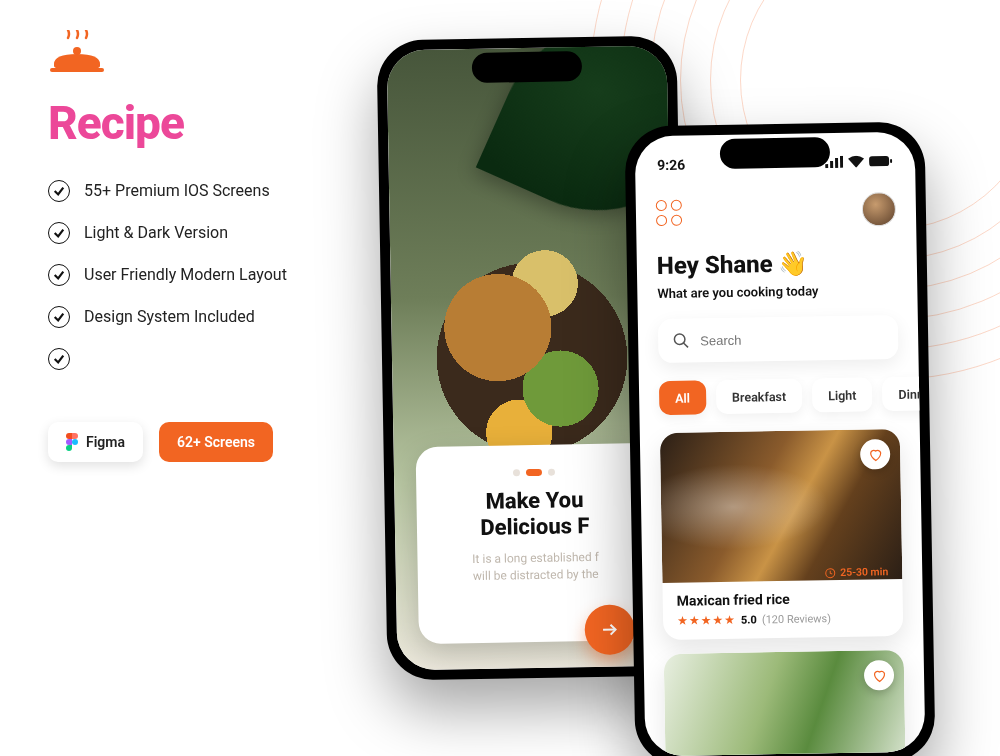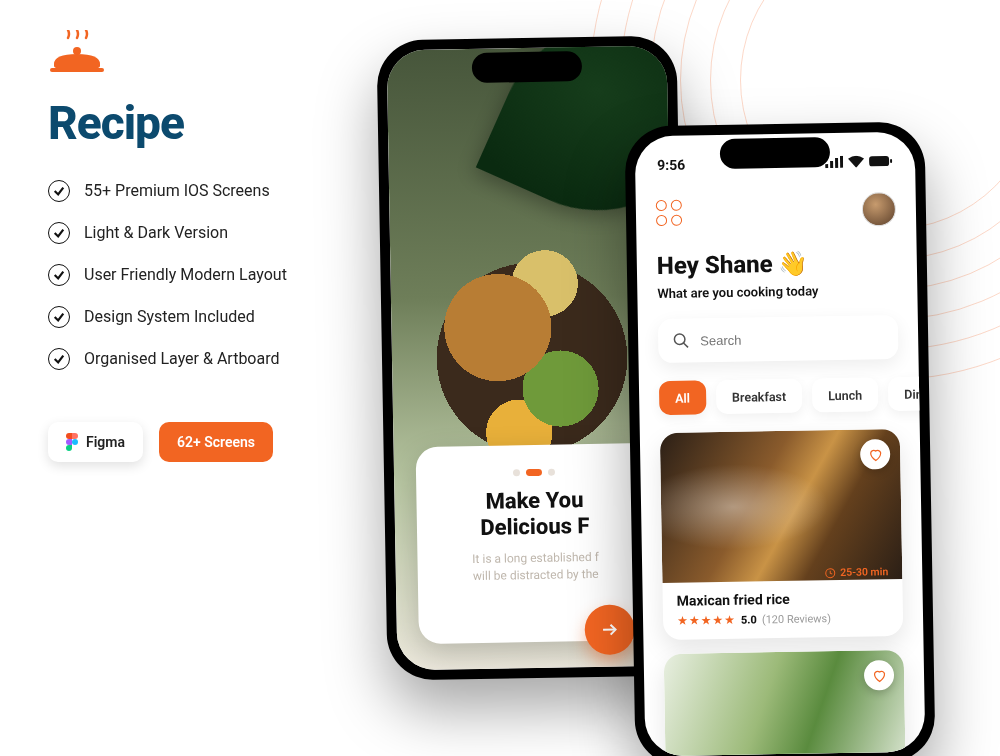--- a/index.html
+++ b/index.html
@@ -38,21 +38,21 @@
   }
   .logo {
     color: #f26522;
   }
   h1.title {
     font-size: 46px;
     font-weight: 800;
     line-height: 1.12;
     letter-spacing: -1px;
     margin-top: 18px;
-    color: #0c4a6e;
+    color: #ec4899;
   }
   .features {
     margin-top: 30px;
     display: flex;
     flex-direction: column;
     gap: 20px;
   }
   .feature {
     display: flex;
     align-items: center;
@@ -301,21 +301,20 @@
           </svg>
         </span>
       <span>Design System Included</span>
     </div>
     <div class="feature">
       <span class="check-circle">
           <svg viewBox="0 0 14 14">
             <polyline points="2,7 6,11 12,3"></polyline>
           </svg>
         </span>
-      <span>Organised Layer &amp; Artboard</span>
     </div>
   </div>
 
   <div class="chips">
     <div class="chip figma">
       <svg class="figma-logo" viewBox="0 0 12 18">
         <circle cx="9" cy="9" r="3" fill="#1abcfe"></circle>
         <path d="M3 0h3v6H3a3 3 0 1 1 0-6z" fill="#f24e1e"></path>
         <path d="M6 0h3a3 3 0 1 1 0 6H6z" fill="#ff7262"></path>
         <path d="M3 6h3v6H3a3 3 0 1 1 0-6z" fill="#a259ff"></path>
@@ -355,21 +354,21 @@
           </svg>
       </div>
     </div>
   </div>
 </div>
 
 <div class="phone phone2">
   <div class="notch"></div>
   <div class="screen">
     <div class="status-bar">
-      <span>9:56</span>
+      <span>9:26</span>
       <div class="status-icons">
         <svg viewBox="0 0 18 12" width="18">
             <rect x="0" y="8" width="3" height="4"></rect>
             <rect x="5" y="5" width="3" height="7"></rect>
             <rect x="10" y="2" width="3" height="10"></rect>
             <rect x="15" y="0" width="3" height="12"></rect>
           </svg>
         <svg viewBox="0 0 16 12" width="16">
             <path d="M8 12 L0 3 Q8 -3 16 3 Z"></path>
           </svg>
@@ -406,21 +405,21 @@
       </div>
 
       <div class="cats">
         <div class="cat active">
             <span>All</span>
           </div>
         <div class="cat">
             <span>Breakfast</span>
           </div>
         <div class="cat">
-            <span>Lunch</span>
+            <span>Light</span>
           </div>
         <div class="cat">
             <span>Dinner</span>
           </div>
       </div>
 
       <div class="recipe-card">
         <div class="recipe-img">
           <div class="heart-btn">
             <svg viewBox="0 0 24 24">

